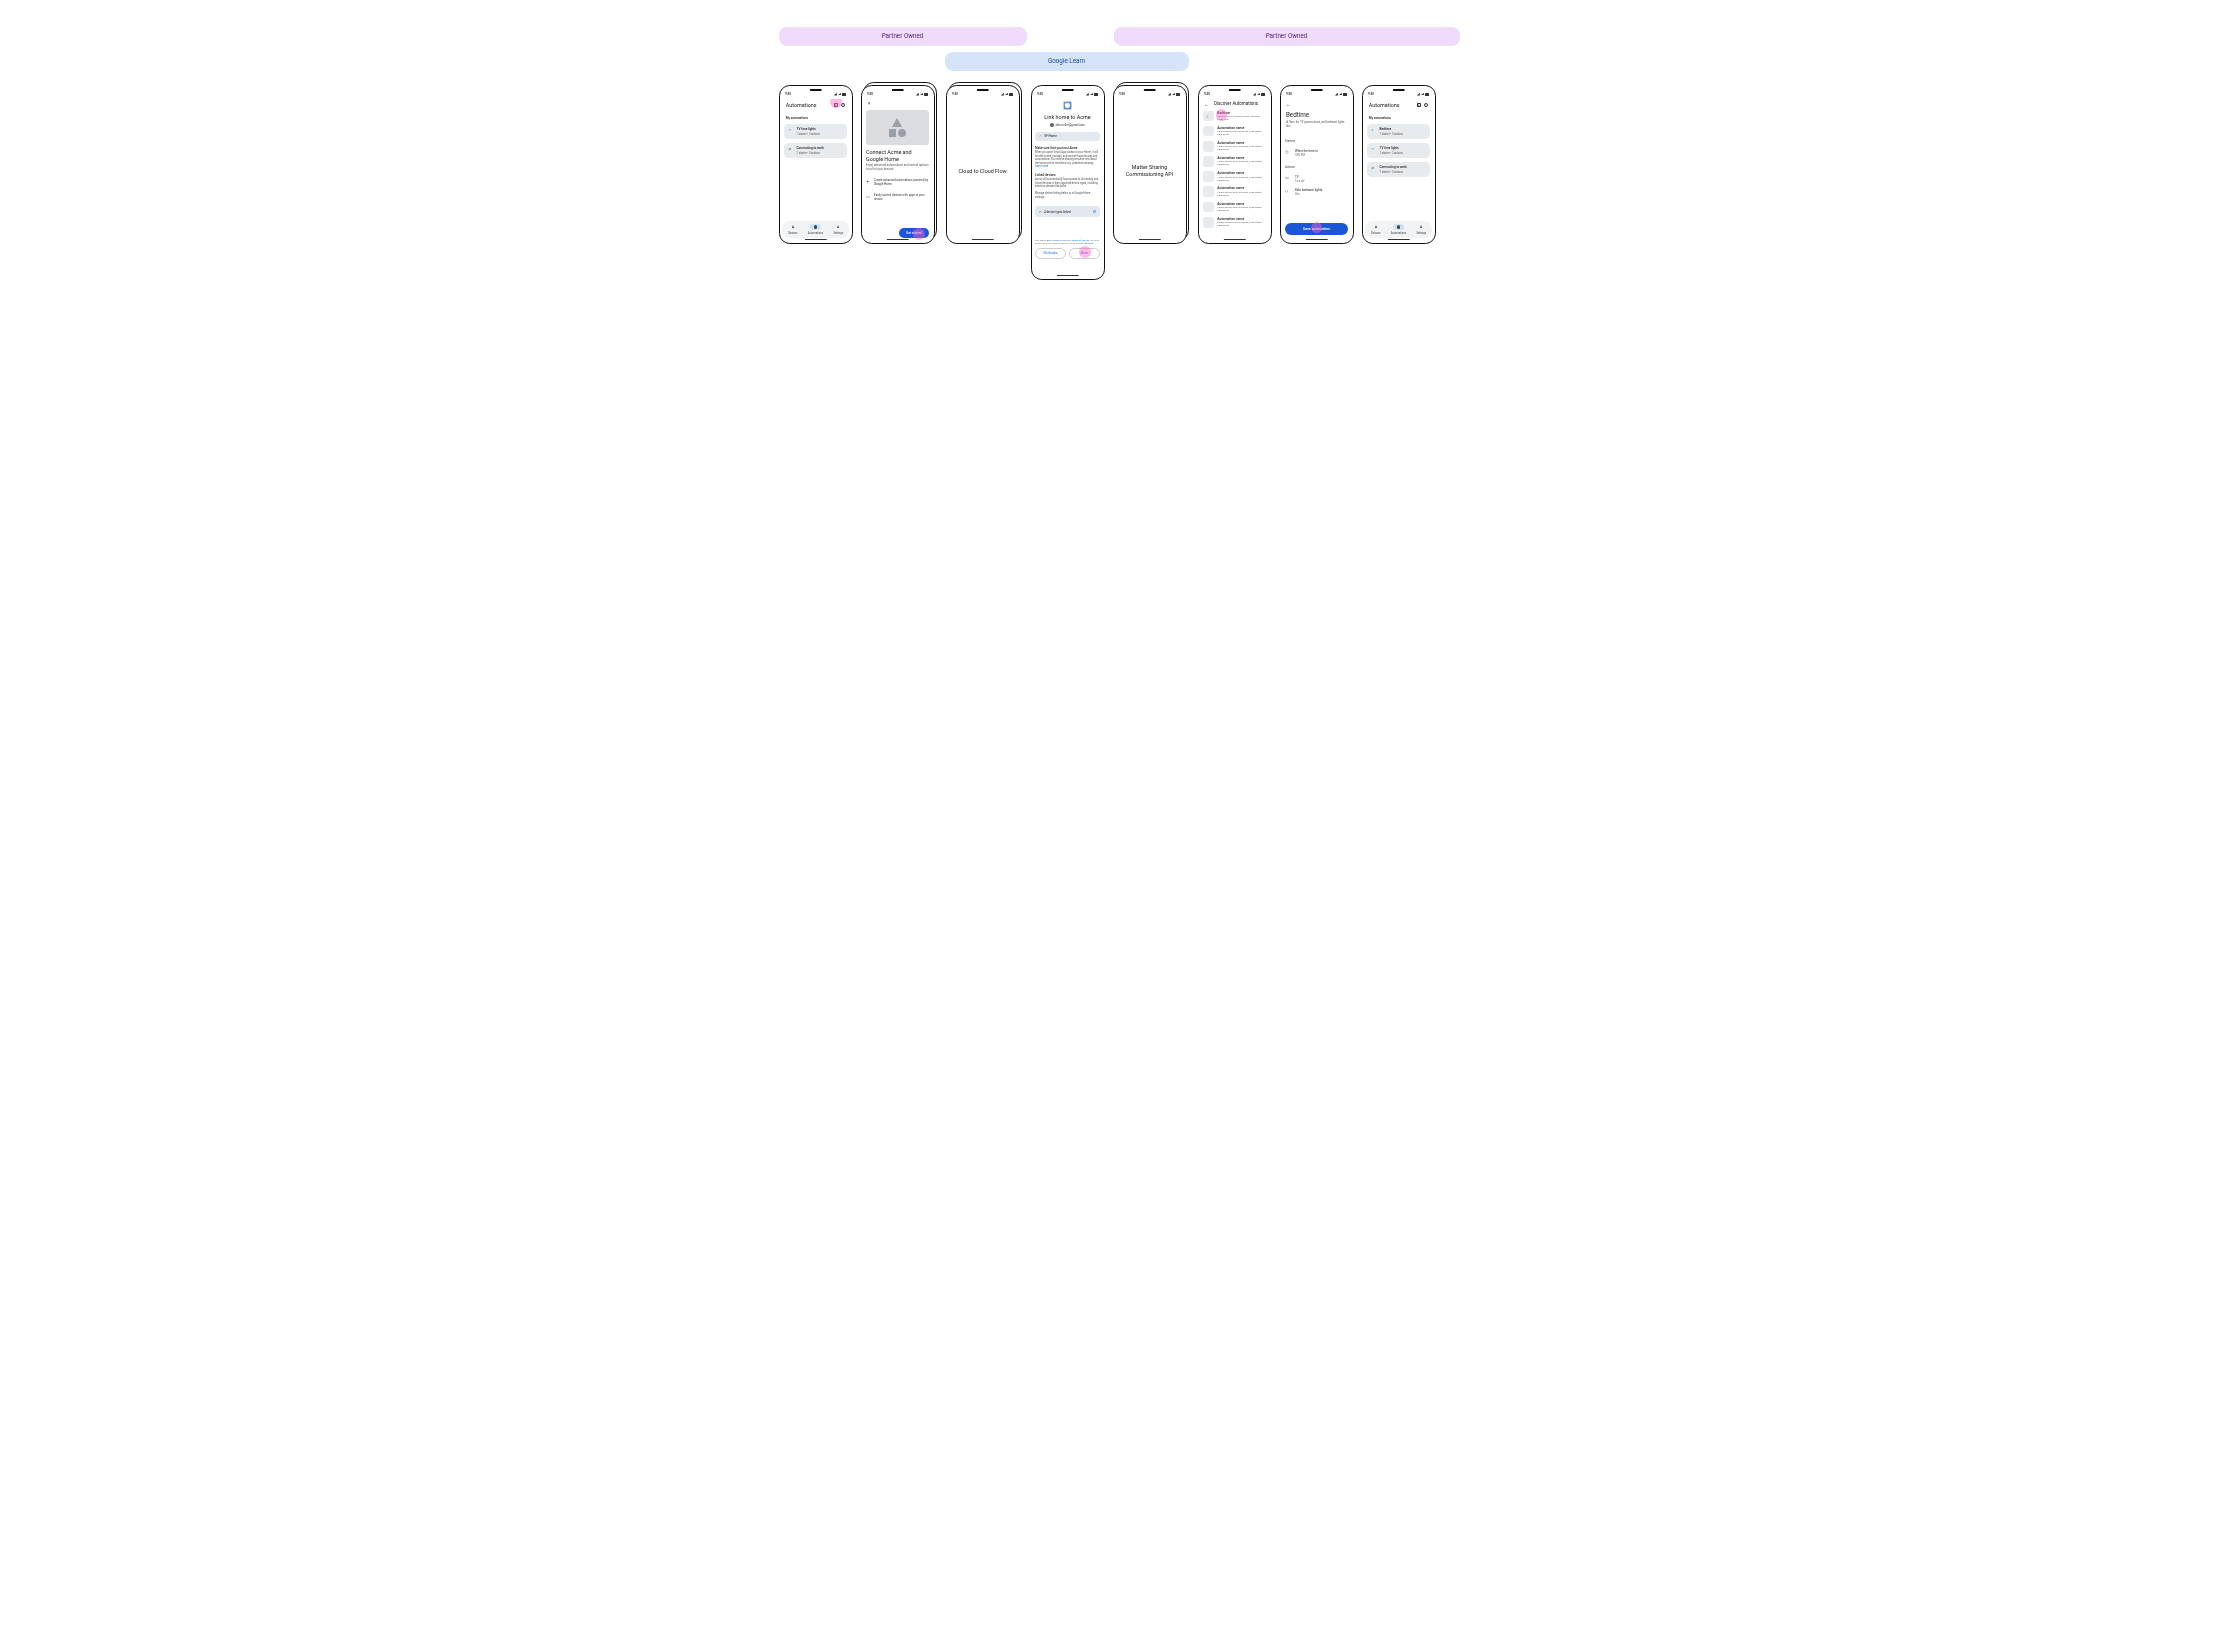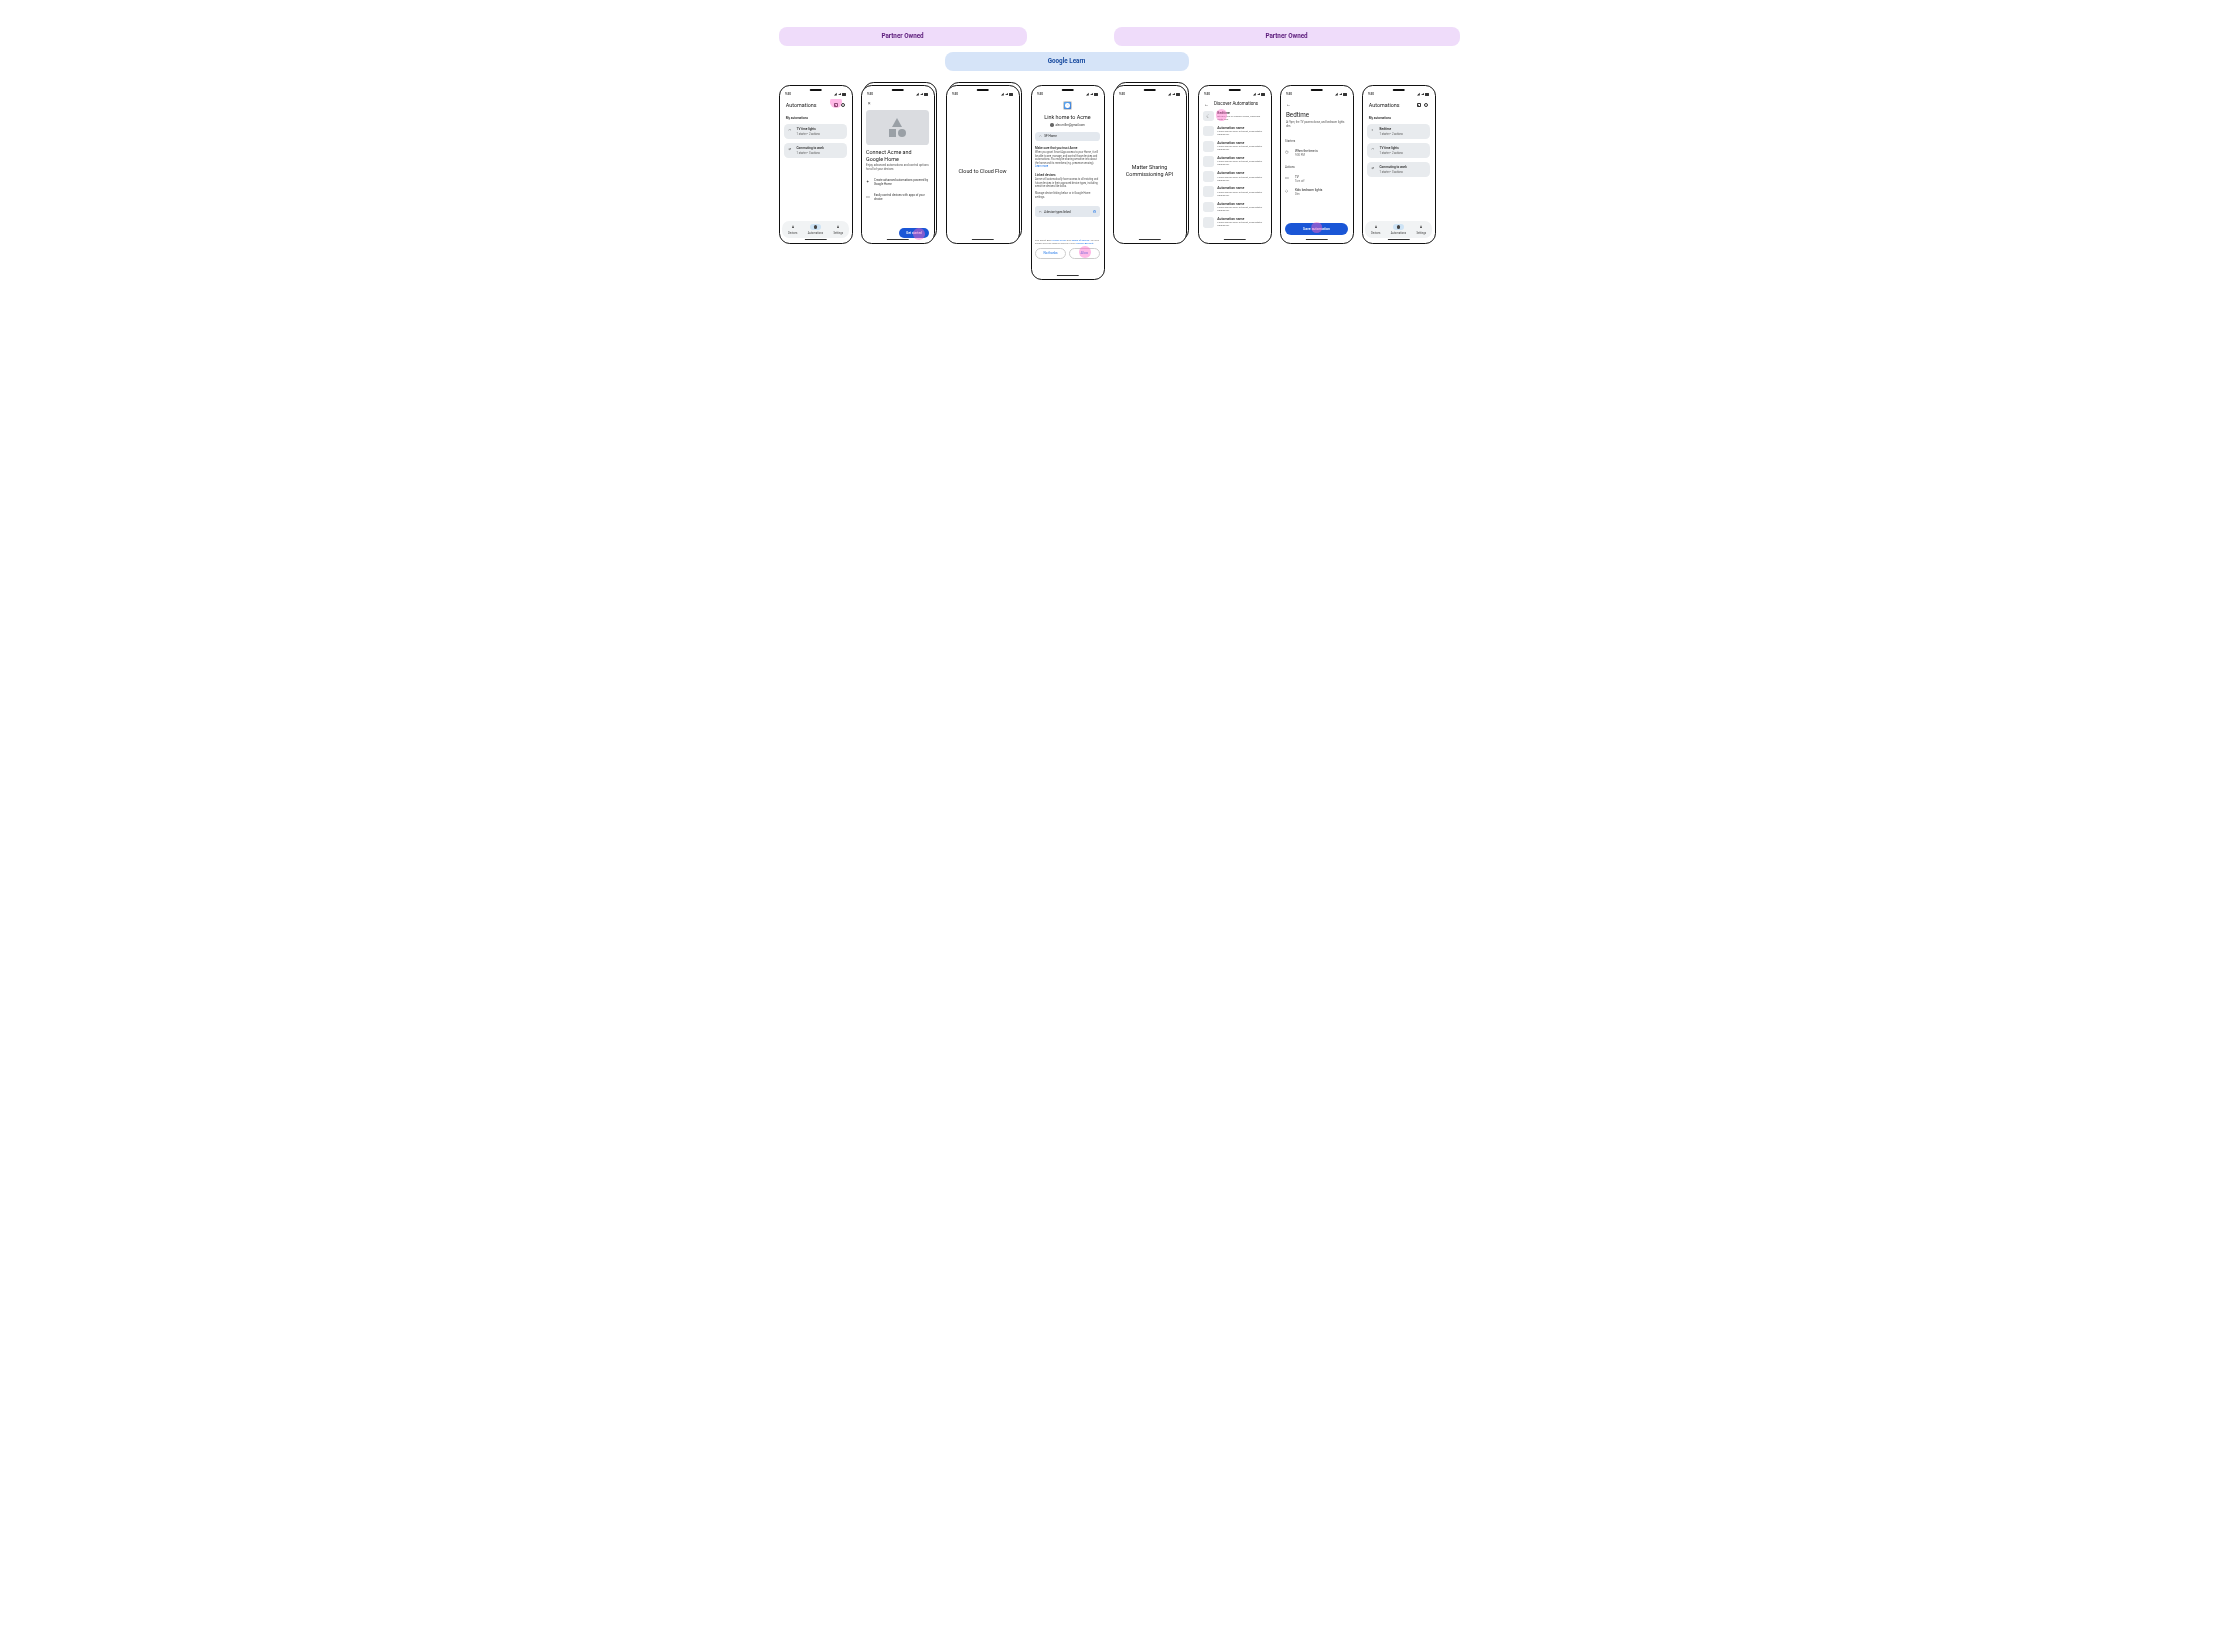--- a/index.html
+++ b/index.html
@@ -7,21 +7,21 @@
     font-family: -apple-system, BlinkMacSystemFont, "Segoe UI", Roboto, sans-serif;
     background: #ffffff;
     padding: 27px 18px;
   }
   .container { max-width: 681px; margin: 0 auto; }
   .banner-row { display: flex; gap: 9px; margin-bottom: 6.3px; }
   .banner {
     border-radius: 8px;
     padding: 5.4px;
     text-align: center;
-    font-weight: 700;
+    font-weight: 400;
     font-size: 6.3px;
   }
   .banner-partner { background: #EFDCFA; color: #5A1A7A; }
   .banner-google { background: #D6E4F8; color: #1A4CA0; }
   .banner-top-left { flex: 0 0 248px; }
   .banner-top-right { flex: 1; margin-left: 78px; }
   .google-row { display: flex; margin-bottom: 14.3px; }
   .google-spacer { flex: 0 0 166px; }
   .google-banner { flex: 0 0 244px; }
   .phones-row { display: flex; gap: 8px; align-items: flex-start; }

